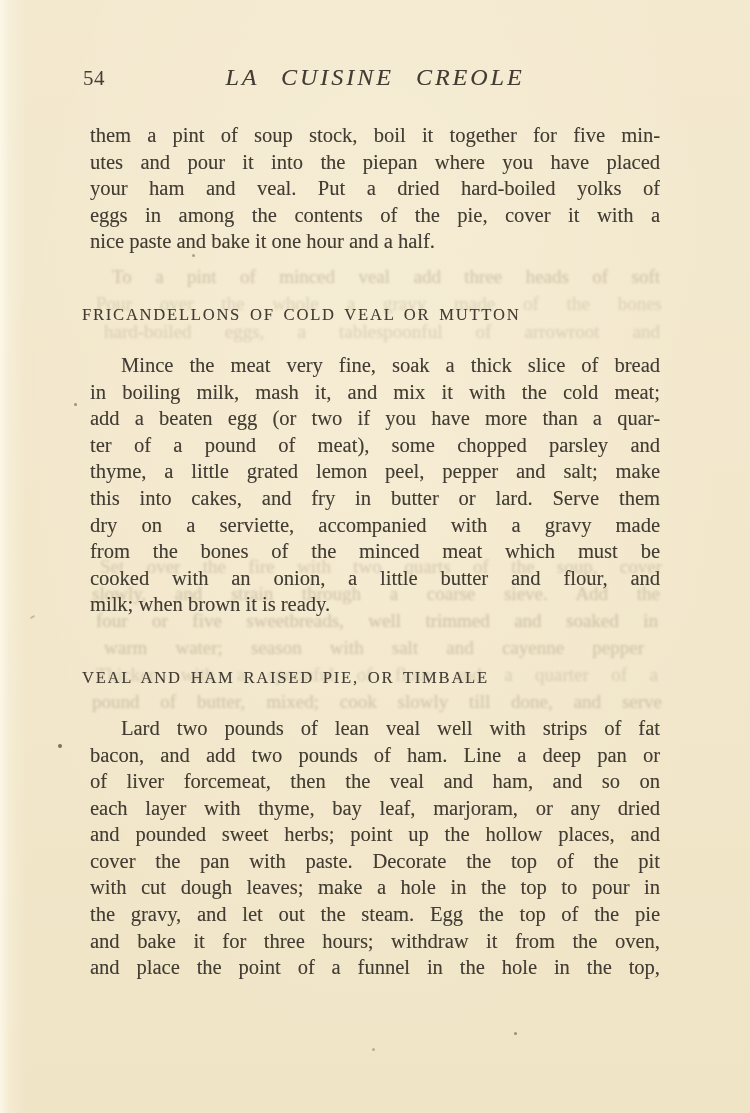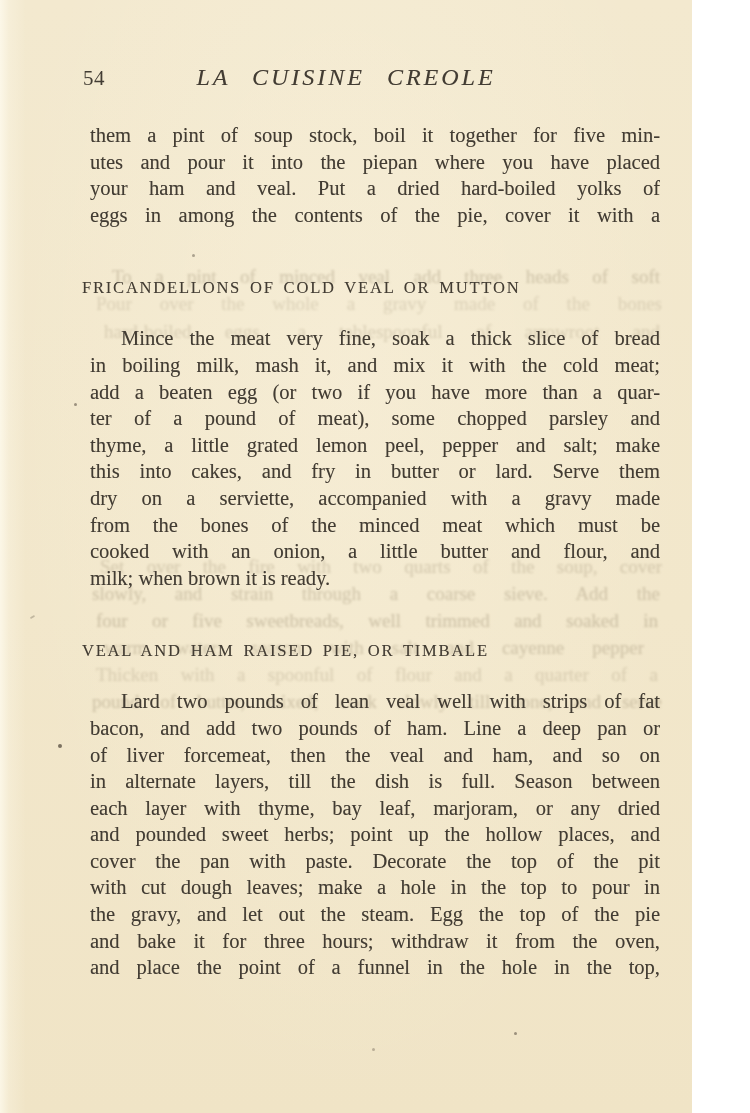--- a/index.html
+++ b/index.html
@@ -3,21 +3,21 @@
 <meta charset="utf-8">
 <style>
   html, body { margin: 0; padding: 0; }
   body {
     width: 750px; height: 1113px;
     font-family: "Liberation Serif", "DejaVu Serif", serif;
     overflow: hidden;
   }
   .page {
     position: relative;
-    width: 692px; height: 1113px;
+    width: 750px; height: 1113px;
     background:
       linear-gradient(90deg, rgba(255,252,240,.75) 0px, rgba(255,252,240,.28) 9px, rgba(255,252,240,0) 26px),
       radial-gradient(ellipse at 50% 35%, rgba(255,250,235,.25) 0%, rgba(0,0,0,0) 70%),
       linear-gradient(180deg, #f3e9cf 0%, #f2e7cb 55%, #f0e4c6 100%);
     color: #423c33;
     overflow: hidden;
   }
   
   .running-head {
     position: absolute; top: 64px; left: 82px; right: 82px; height: 30px;
@@ -106,40 +106,40 @@
       <span class="gline gl7">Thicken with a spoonful of flour and a quarter of a</span>
       <span class="gline gl8">pound of butter, mixed; cook slowly till done, and serve</span>
     </div>
 
   <main class="text-block" id="content">
       <div class="paragraph">
         <div class="line">them a pint of soup stock, boil it together for five min-</div>
         <div class="line">utes and pour it into the piepan where you have placed</div>
         <div class="line">your ham and veal. Put a dried hard-boiled yolks of</div>
         <div class="line">eggs in among the contents of the pie, cover it with a</div>
+        <div class="line no-justify">nice paste and bake it one hour and a half.</div>
       </div>
       <div class="section-heading">FRICANDELLONS OF COLD VEAL OR MUTTON</div>
       <div class="paragraph">
         <div class="line indent">Mince the meat very fine, soak a thick slice of bread</div>
         <div class="line">in boiling milk, mash it, and mix it with the cold meat;</div>
         <div class="line">add a beaten egg (or two if you have more than a quar-</div>
         <div class="line">ter of a pound of meat), some chopped parsley and</div>
         <div class="line">thyme, a little grated lemon peel, pepper and salt; make</div>
         <div class="line">this into cakes, and fry in butter or lard. Serve them</div>
         <div class="line">dry on a serviette, accompanied with a gravy made</div>
         <div class="line">from the bones of the minced meat which must be</div>
         <div class="line">cooked with an onion, a little butter and flour, and</div>
         <div class="line no-justify">milk; when brown it is ready.</div>
       </div>
       <div class="section-heading">VEAL AND HAM RAISED PIE, OR TIMBALE</div>
       <div class="paragraph">
         <div class="line indent">Lard two pounds of lean veal well with strips of fat</div>
         <div class="line">bacon, and add two pounds of ham. Line a deep pan or</div>
         <div class="line">of liver forcemeat, then the veal and ham, and so on</div>
-        <div class="line">in alternate layers, till the dish is full. Season between</div>
         <div class="line">each layer with thyme, bay leaf, marjoram, or any dried</div>
         <div class="line">and pounded sweet herbs; point up the hollow places, and</div>
         <div class="line">cover the pan with paste. Decorate the top of the pit</div>
         <div class="line">with cut dough leaves; make a hole in the top to pour in</div>
         <div class="line">the gravy, and let out the steam. Egg the top of the pie</div>
         <div class="line">and bake it for three hours; withdraw it from the oven,</div>
         <div class="line">and place the point of a funnel in the hole in the top,</div>
       </div>
     </main>
 

